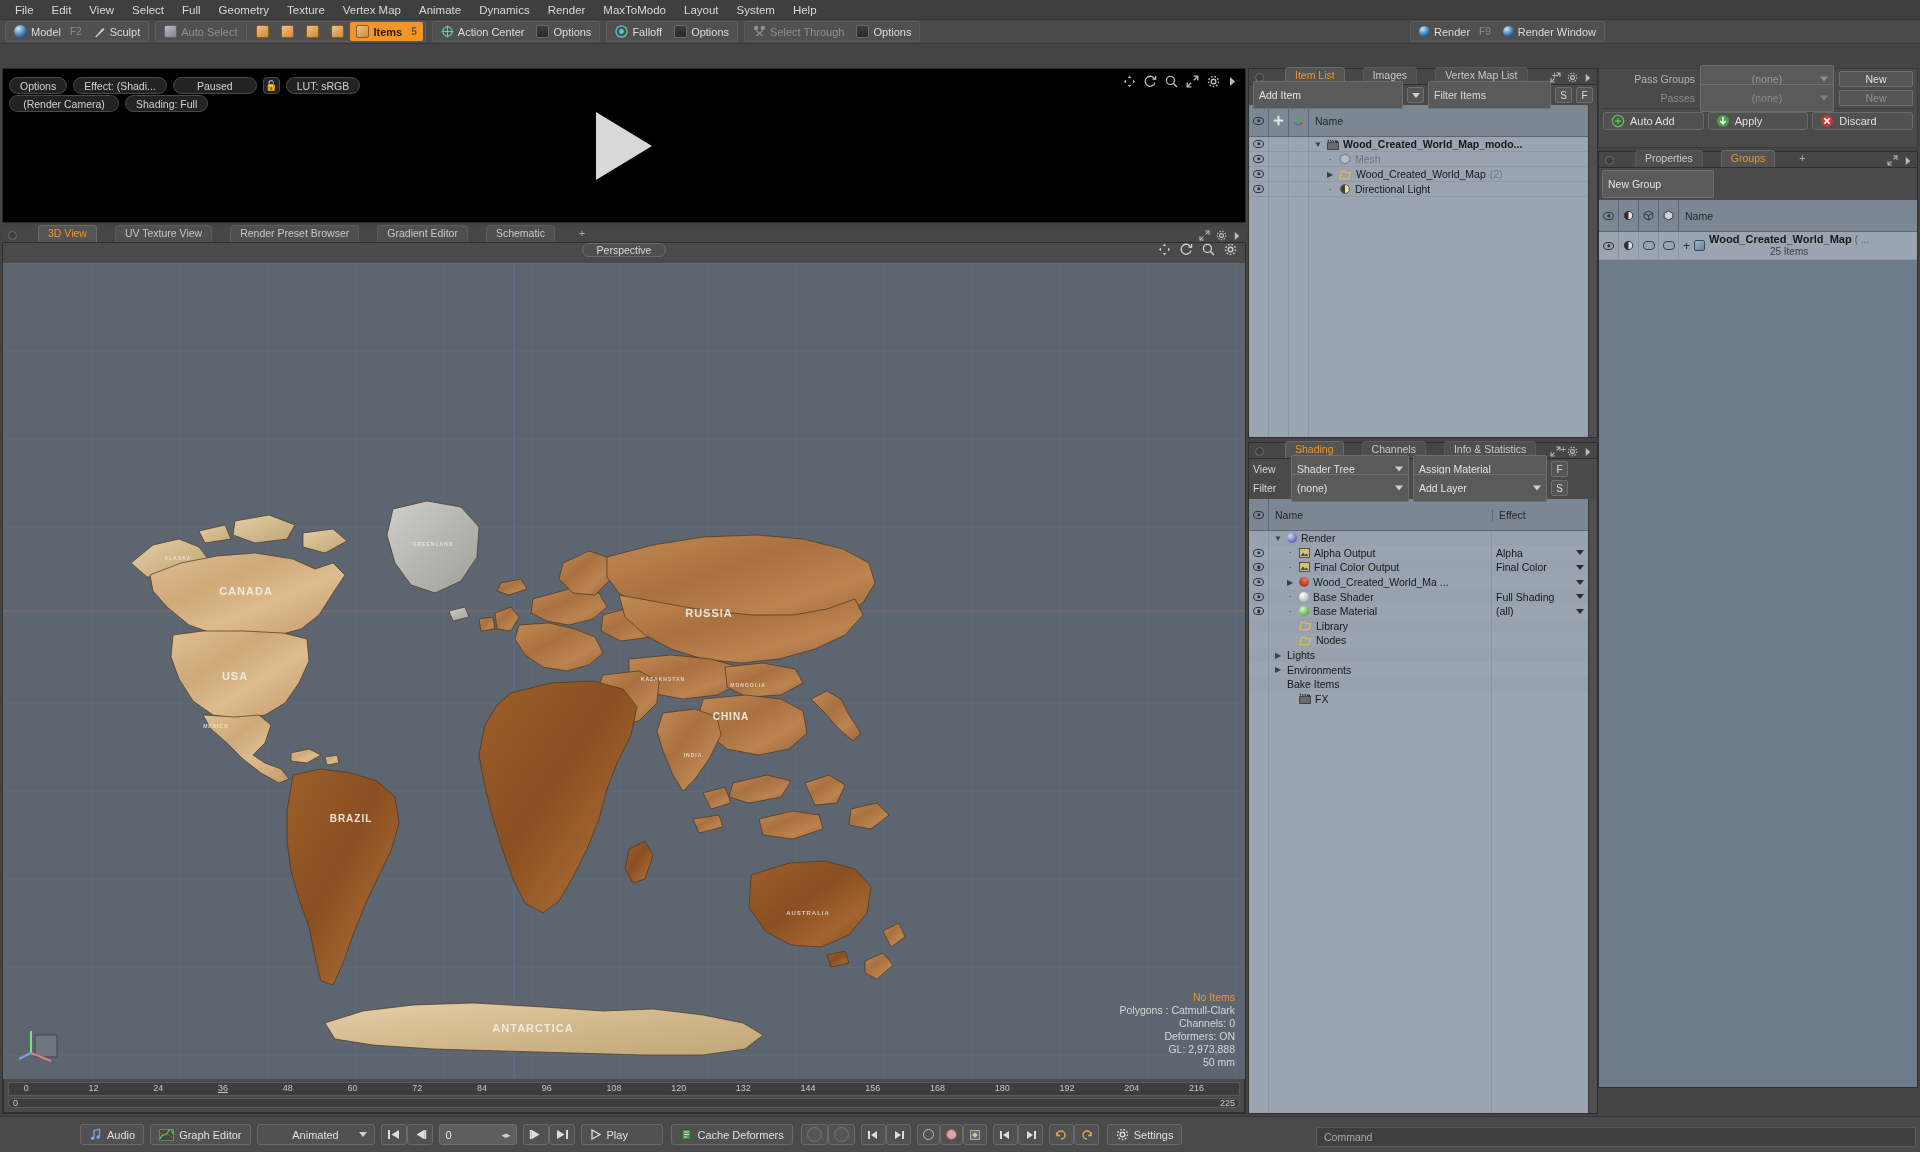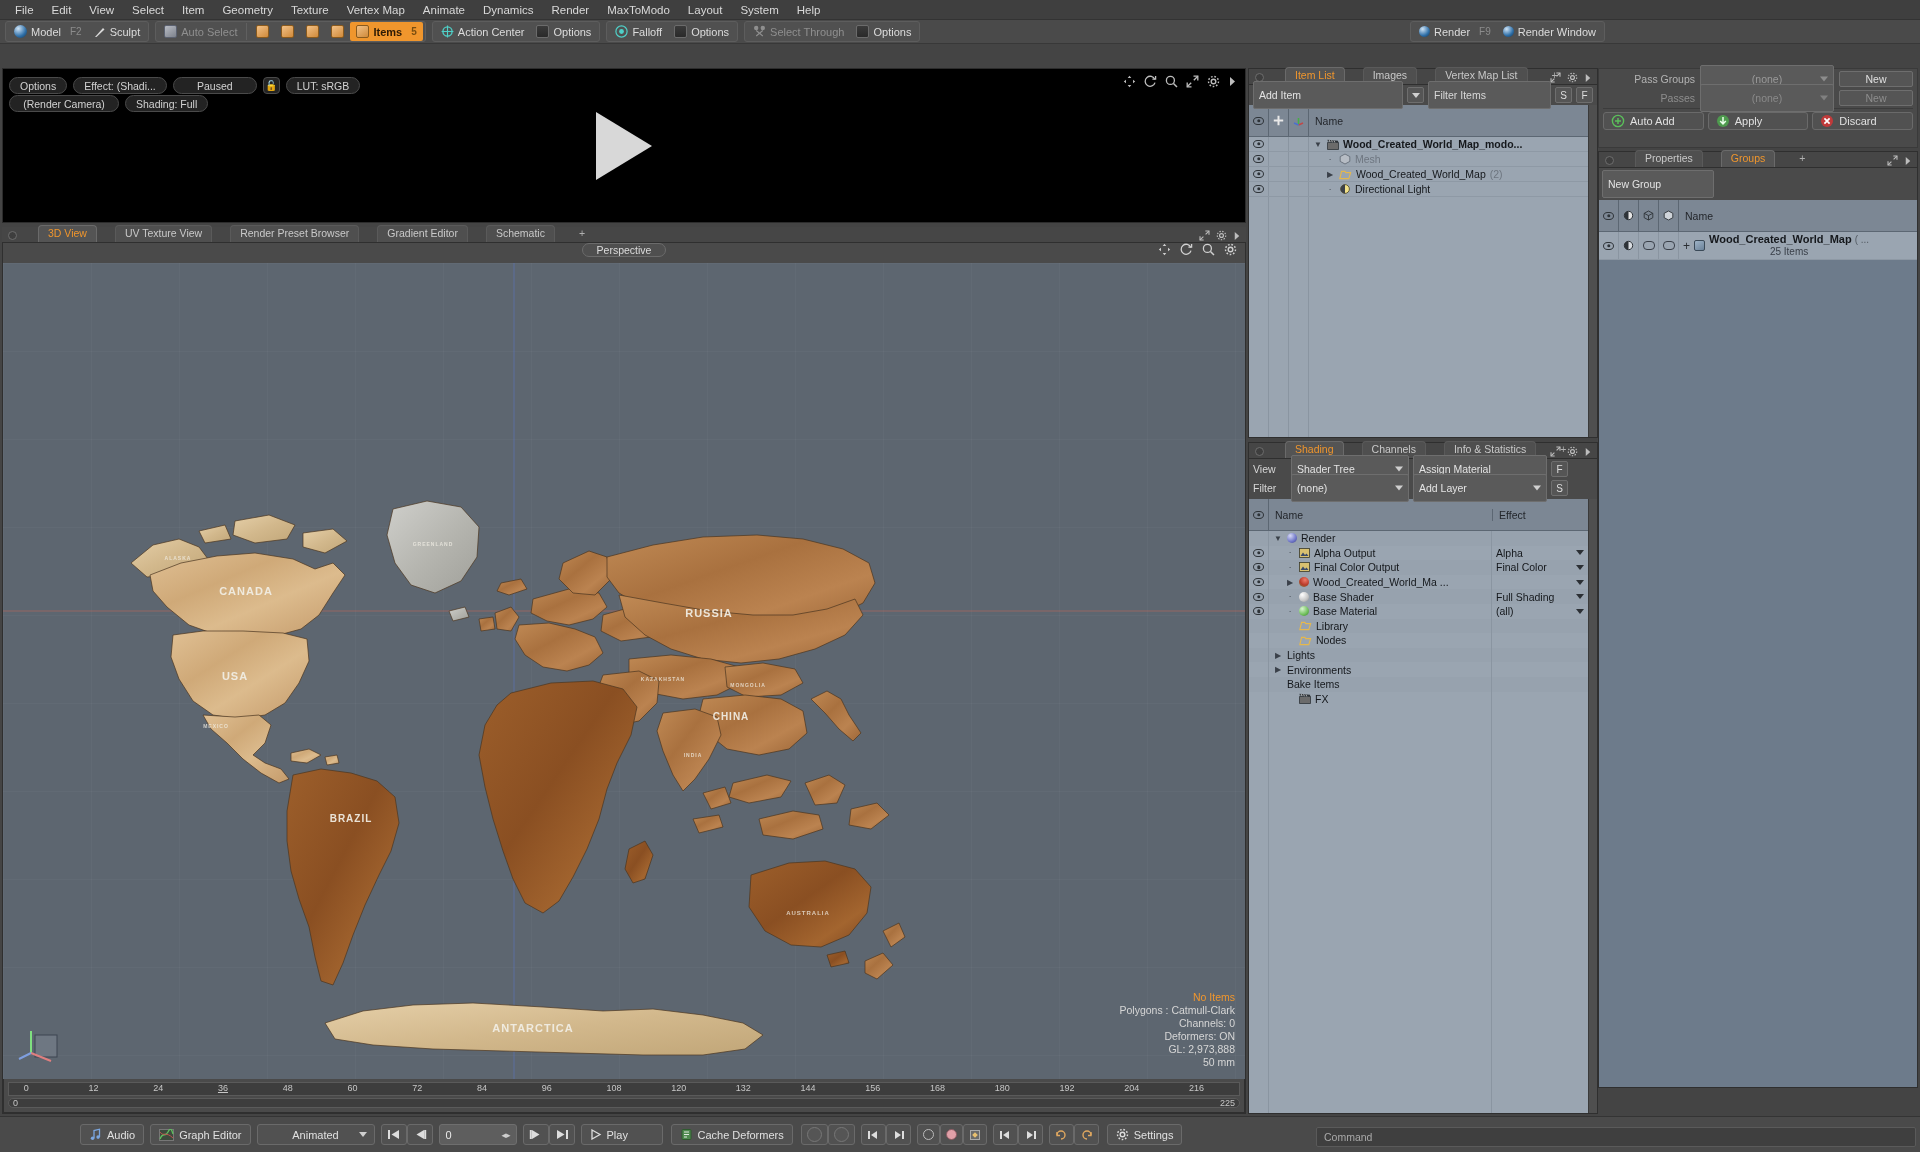--- a/index.html
+++ b/index.html
@@ -181,21 +181,21 @@
 <body>
 
 <div class="app">
 
 
   <div class="menubar">
     <div class="mi">File</div>
     <div class="mi">Edit</div>
     <div class="mi">View</div>
     <div class="mi">Select</div>
-    <div class="mi">Item</div>
+    <div class="mi">Full</div>
     <div class="mi">Geometry</div>
     <div class="mi">Texture</div>
     <div class="mi">Vertex Map</div>
     <div class="mi">Animate</div>
     <div class="mi">Dynamics</div>
     <div class="mi">Render</div>
     <div class="mi">MaxToModo</div>
     <div class="mi">Layout</div>
     <div class="mi">System</div>
     <div class="mi">Help</div>

